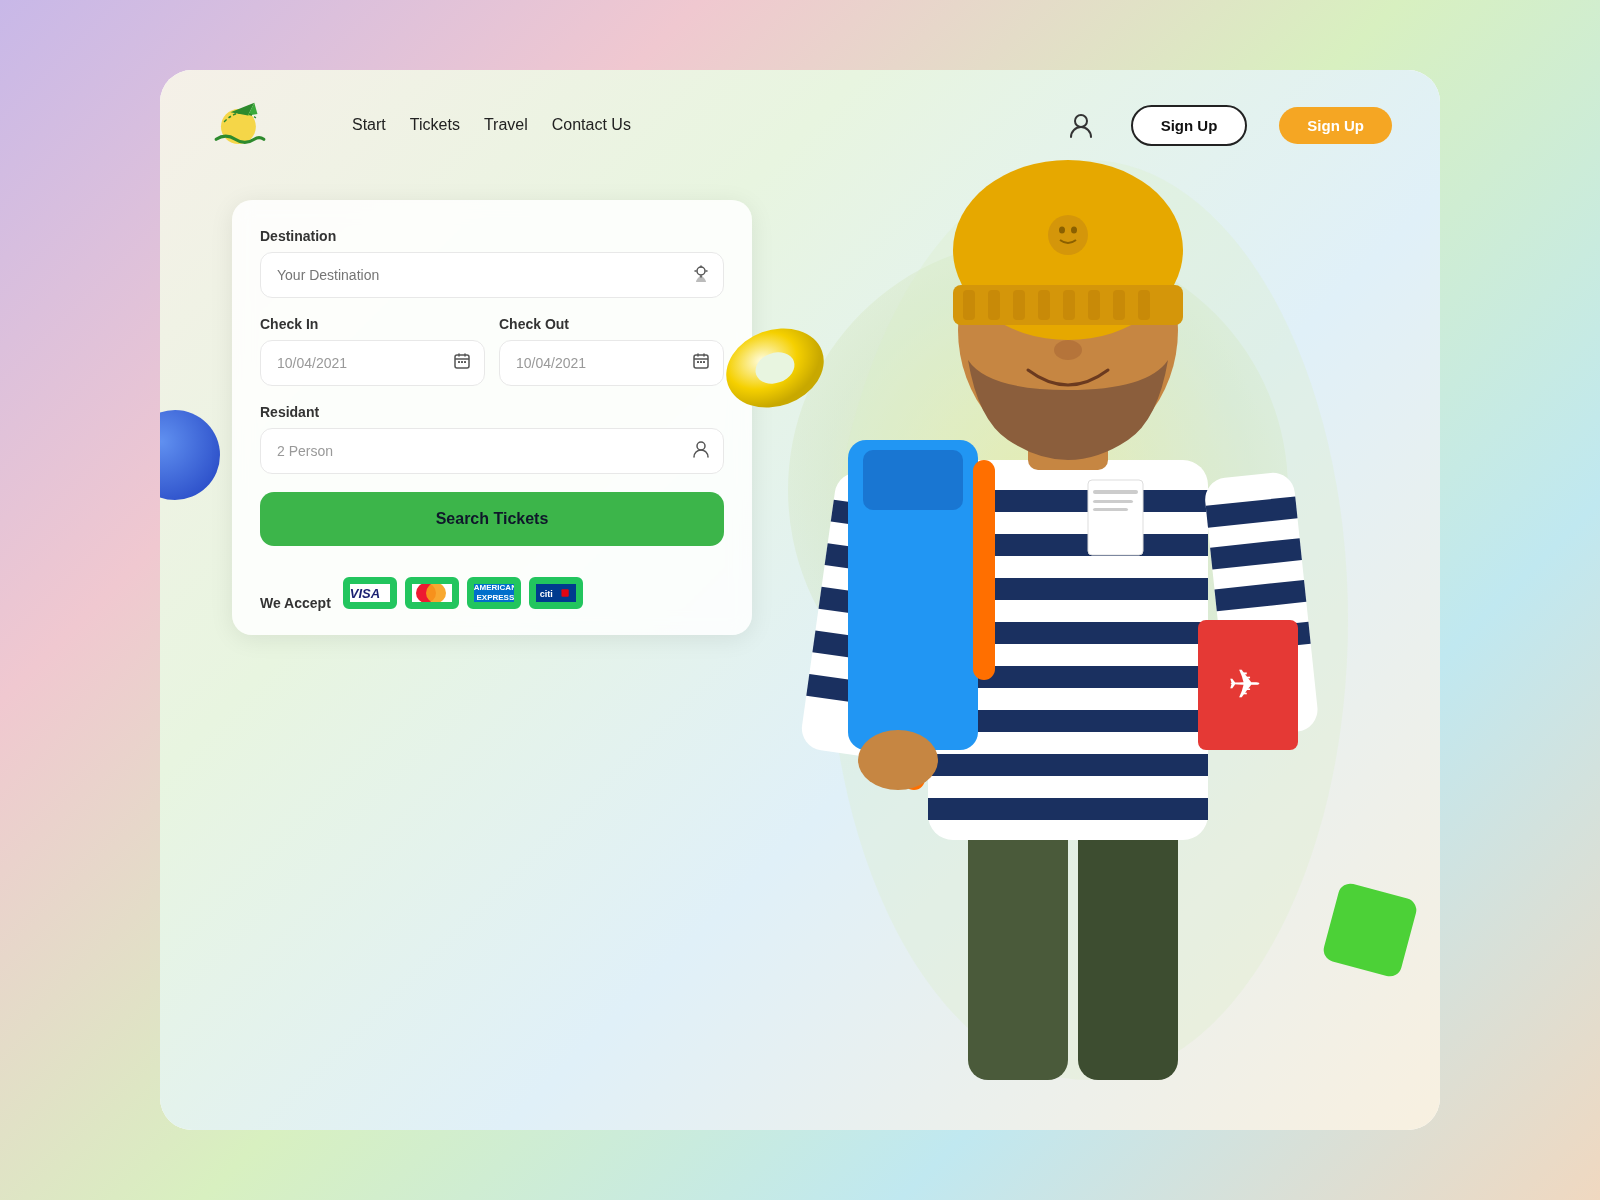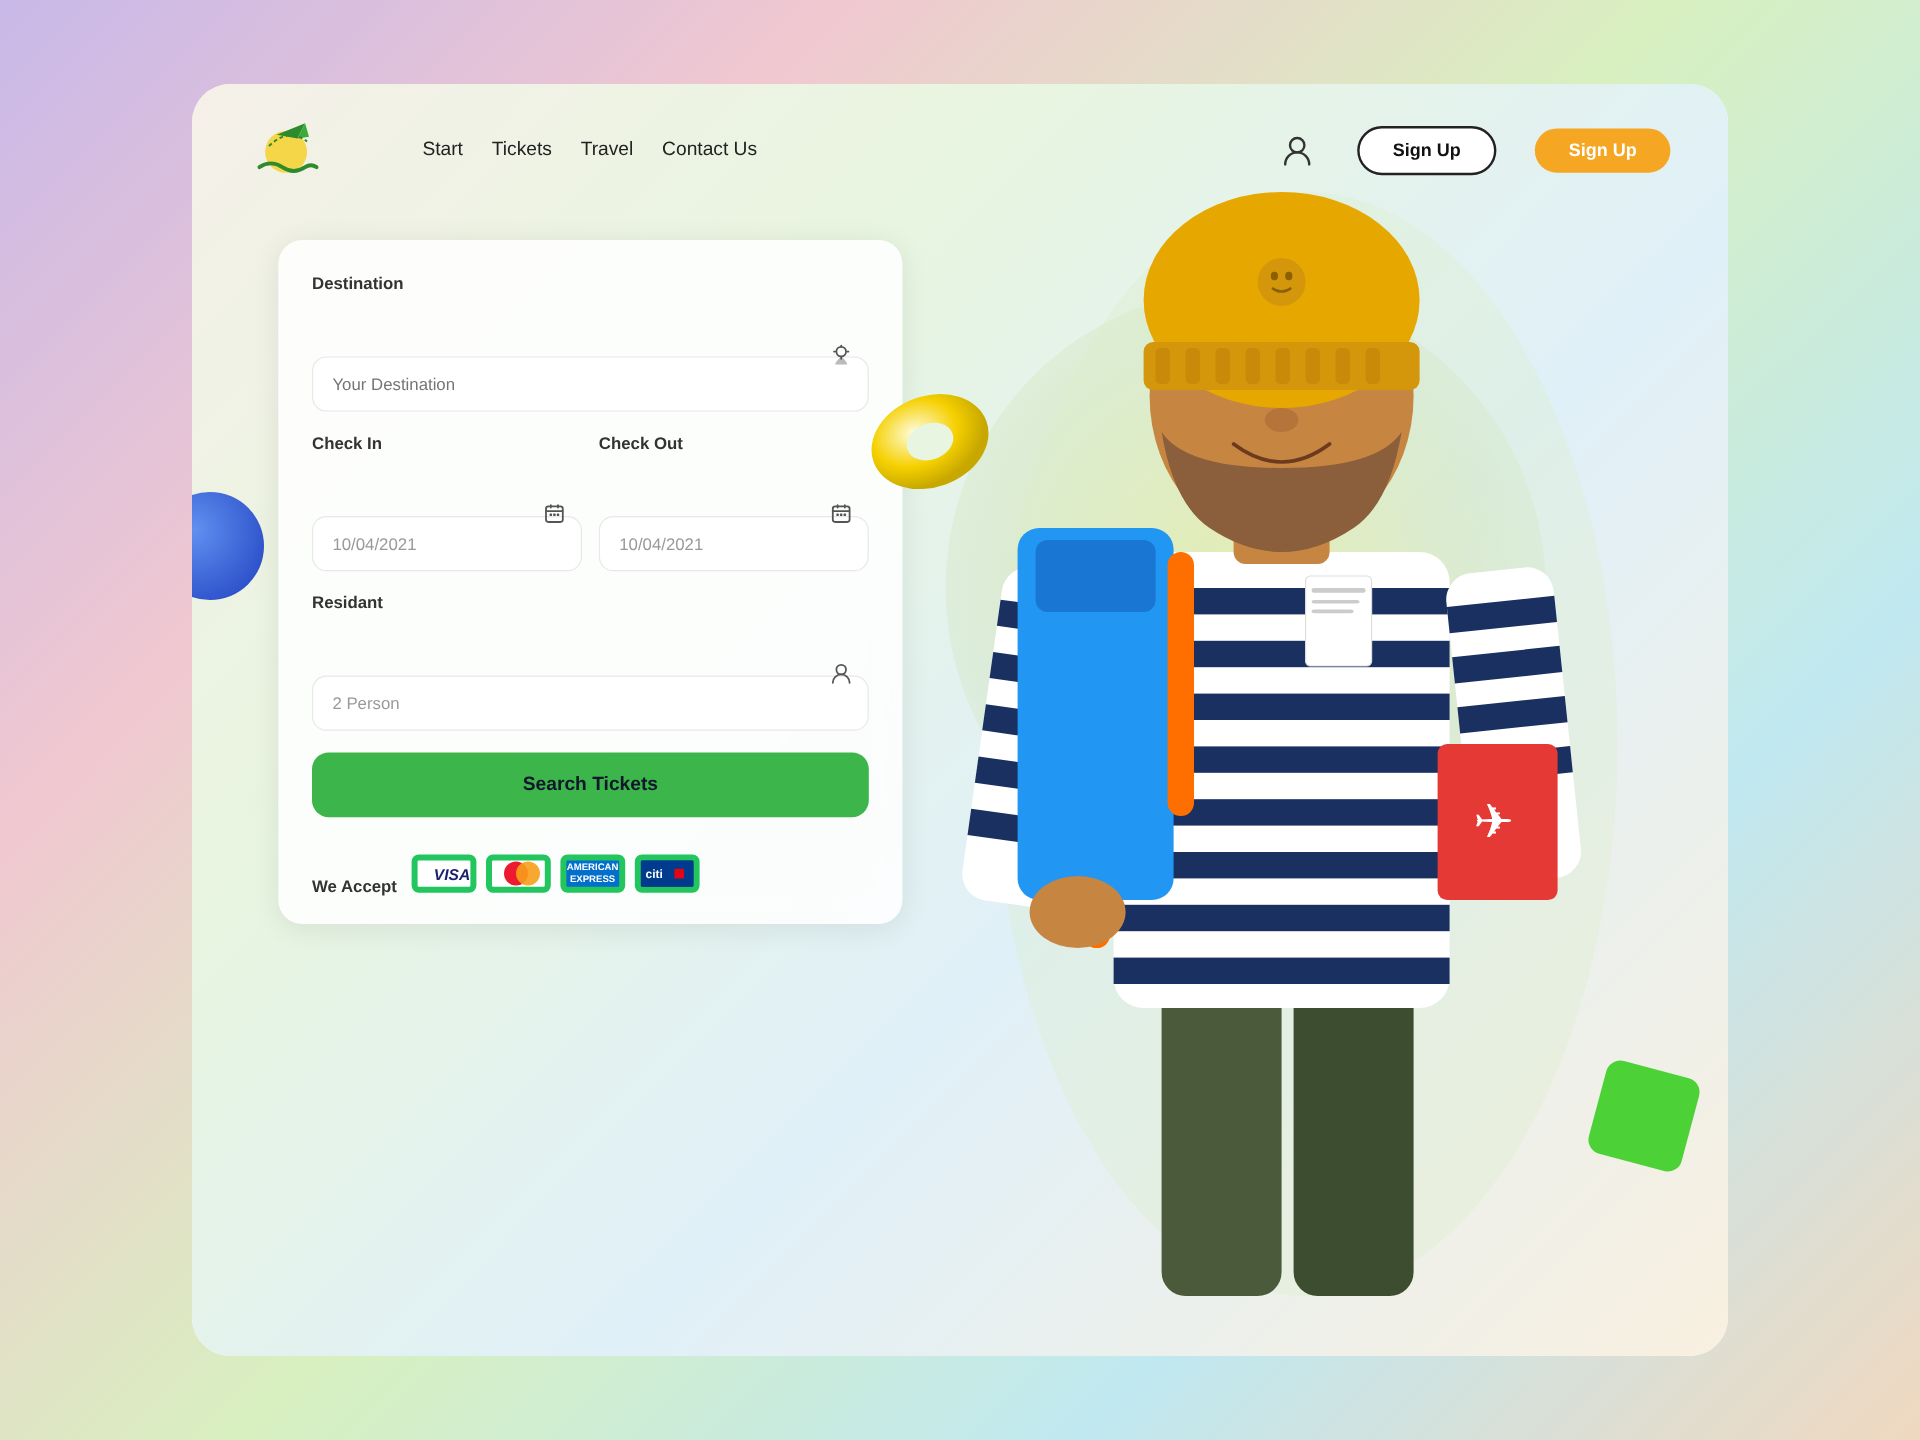--- a/index.html
+++ b/index.html
@@ -170,21 +170,20 @@
     }
     .input-field {
       width: 100%;
       padding: 14px 24px 14px 16px;
       border: 1.5px solid #e8e8e8;
       border-radius: 12px;
       font-size: 14px;
       color: #999;
       background: white;
       outline: none;
-      margin-top: 45px;
     }
     .input-icon {
       position: absolute;
       right: 14px;
       color: #666;
       font-size: 16px;
     }
     .btn-search {
       width: 100%;
       padding: 18px;
@@ -209,24 +208,24 @@
       margin-top: 20px;
     }
     .payment-cards {
       display: flex;
       gap: 8px;
     }
     .payment-card {
       height: 32px;
       width: 54px;
       border-radius: 6px;
-      border: 5px solid #22c55e;
-      display: flex;
-      align-items: center;
-      justify-content: flex-end;
+      border: 7px solid #22c55e;
+      display: flex;
+      align-items: center;
+      justify-content: flex-start;
       font-size: 10px;
       font-weight: 800;
       overflow: hidden;
     }
     .visa-card { background: white; }
     .visa-text { color: #1a1f71; font-size: 13px; font-weight: 900; font-style: italic; }
     .mastercard { background: white; }
     .amex { background: #016fcb; color: white; font-size: 8px; font-weight: 700; text-align: center; line-height: 1.2; }
     .citi { background: #003b8e; color: white; font-size: 9px; font-weight: 700; }
     

